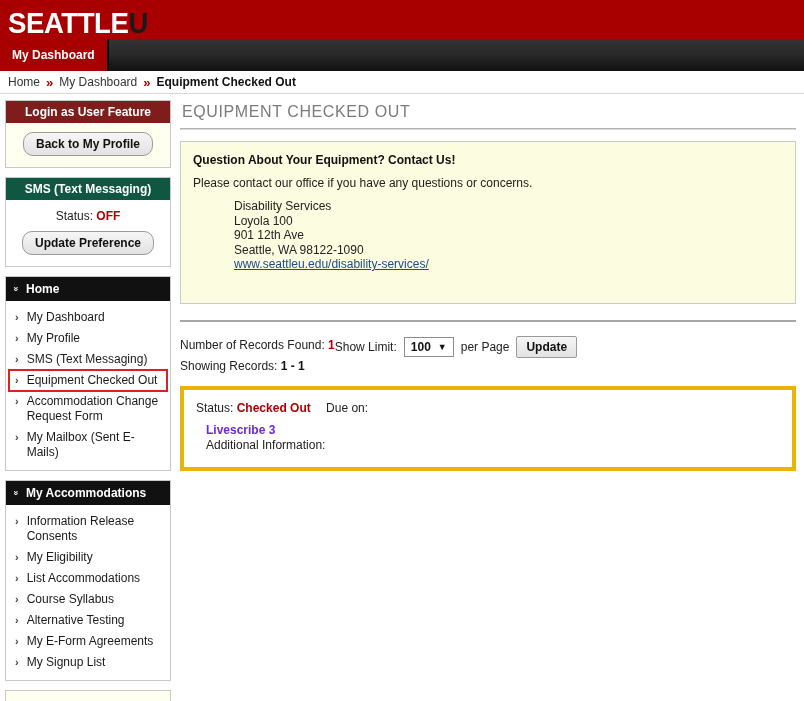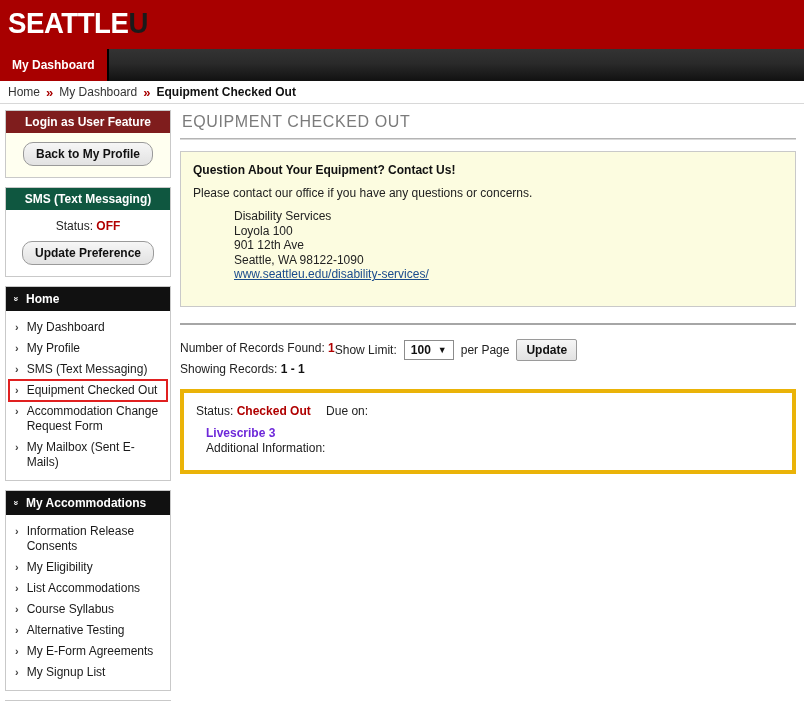--- a/index.html
+++ b/index.html
@@ -9,21 +9,21 @@
     width: 804px; height: 701px;
     background: #ffffff;
     font-family: "Liberation Sans", sans-serif;
     font-size: 12px;
     color: #222;
     overflow: hidden;
   }
 
   
   .banner {
-    height: 49px;
+    height: 39px;
     background: #a80000;
     position: relative;
   }
   .logo {
     position: absolute;
     left: 8px; top: 7px;
     font-family: "Liberation Sans", sans-serif;
     font-size: 30px;
     font-weight: bold;
     letter-spacing: -0.5px;
@@ -171,21 +171,21 @@
   .rule-double {
     border-top: 1px solid #b4b4b4;
     border-bottom: 1px solid #d8d8d8;
     height: 2px;
     margin-bottom: 11px;
   }
 
   .notice {
     border: 1px solid #c9c9c9;
     background: #fcfce0;
-    padding: 11px 12px 24px 12px;
+    padding: 11px 12px 31px 12px;
   }
   .notice-title { font-weight: bold; font-size: 12px; color: #111; margin-bottom: 9px; }
   .notice-sub { font-size: 12px; color: #222; margin-bottom: 9px; }
   .notice-addr {
     font-size: 12px;
     color: #222;
     margin-left: 41px;
     line-height: 14.5px;
   }
   .notice-addr a { color: #1a4b8c; text-decoration: underline; cursor: pointer; }

